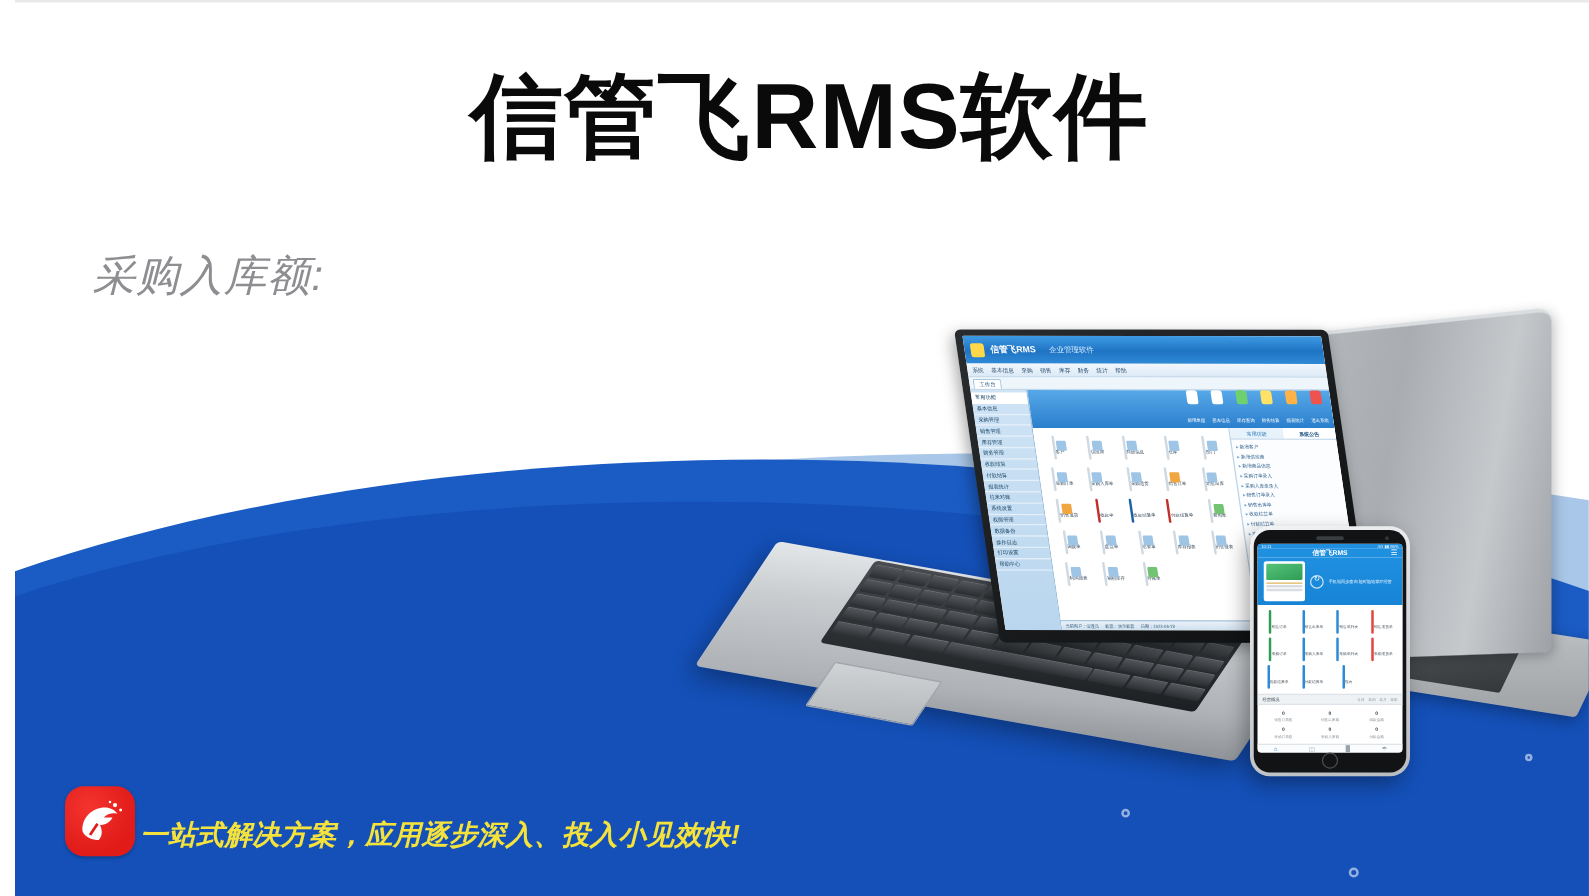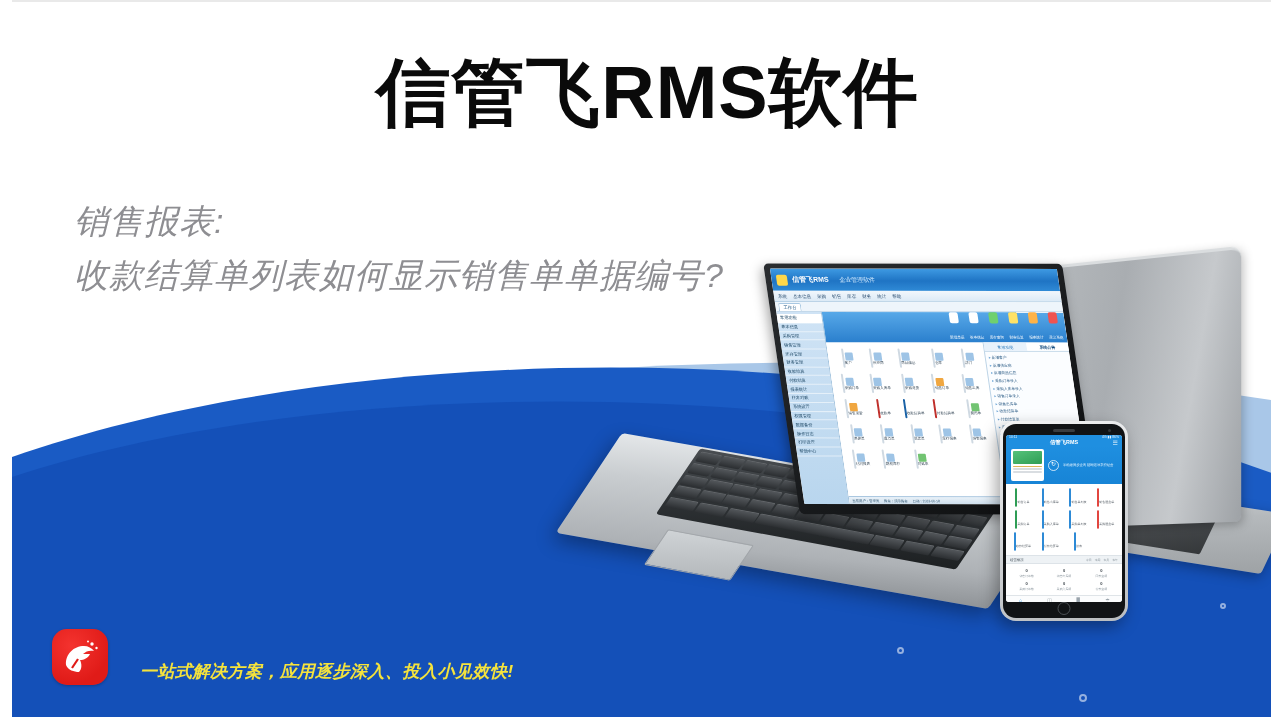--- a/index.html
+++ b/index.html
@@ -66,22 +66,22 @@
   }
   .logo-mark svg { position:absolute; left:0; top:0; }
   .brand-text {
     margin-left:14px;
     font-size:43px; font-weight:bold; color:#ffffff;
     letter-spacing:2px; line-height:1;
     position:relative; top:4px;
     text-shadow:0 1px 2px rgba(0,0,0,0.18);
   }
   .tagline {
-    margin-left:32px;
-    font-size:17px; font-weight:bold; font-style:italic;
+    margin-left:4px;
+    font-size:22px; font-weight:bold; font-style:italic;
     color:#f5e33c; letter-spacing:0.5px;
     position:relative; top:-2px; white-space:nowrap;
   }
 
   
   .devices { position:absolute; left:570px; top:255px; width:700px; height:400px; z-index:8; }
 
   
   .laptop-back { position:absolute; left:355px; top:5px; width:330px; height:300px; }
   .lid-back {
@@ -362,22 +362,21 @@
     </svg>
   </div>
 
   <div class="dot" style="left:885px;top:645px;width:7px;height:7px;"></div>
   <div class="dot" style="left:1067px;top:692px;width:8px;height:8px;"></div>
   <div class="dot" style="left:1208px;top:601px;width:6px;height:6px;"></div>
 
   <div class="headline">信管飞RMS软件</div>
 
   <div class="subtitle">
-    <div class="sub-line1">销售报表:</div>
-    <div class="sub-line2">收款结算单列表如何显示销售单单据编号?</div>
+    <div class="sub-line1">采购入库额:</div>
   </div>
 
   <div class="devices">
 
     <div class="laptop-back">
       <div class="base-back"></div>
       <div class="base-back-keys"></div>
       <div class="lid-back"></div>
     </div>
 

